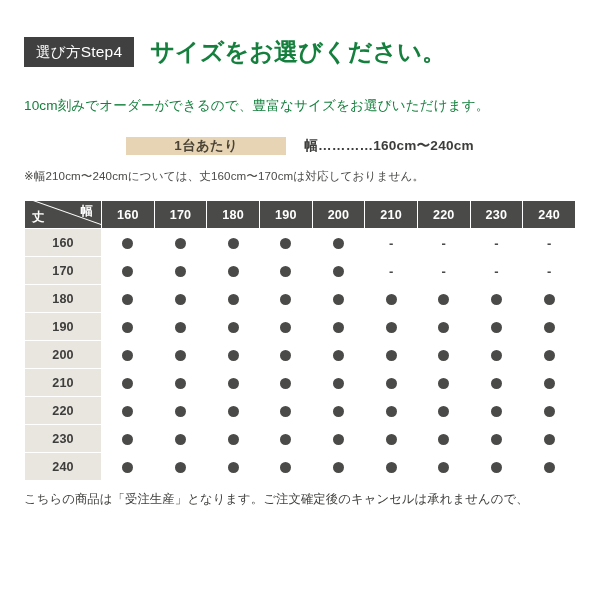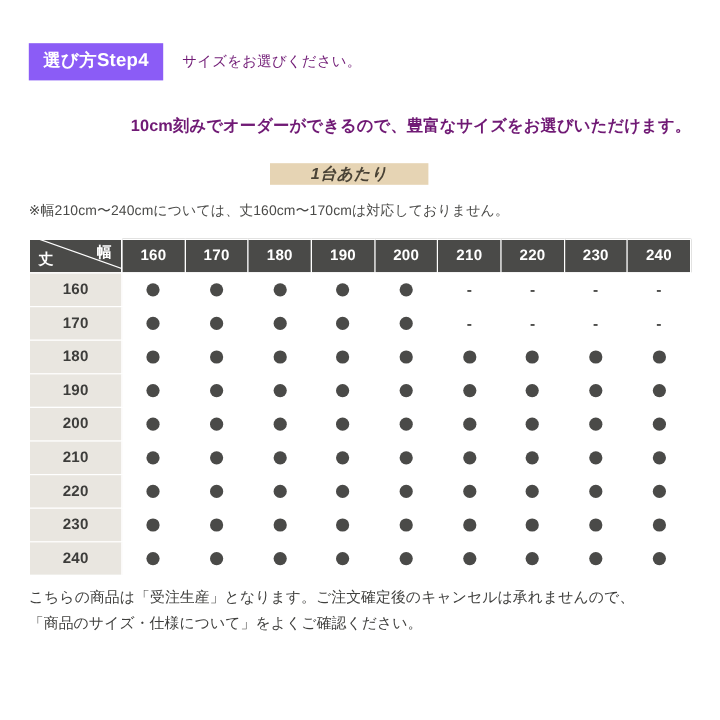--- a/index.html
+++ b/index.html
@@ -22,73 +22,72 @@
     padding: 0 24px;
   }
 
   
   .header {
     display: flex;
     align-items: center;
     padding-top: 36px;
   }
   .step-badge {
-    background: #8b5cf6;
+    background: #404040;
     color: #ffffff;
     font-size: 14.5px;
-    font-weight: bold;
+    font-weight: normal;
     letter-spacing: 0.3px;
     padding: 7px 12px 8px 12px;
     line-height: 1;
     white-space: nowrap;
   }
   .step-badge .step-en {
     font-size: 15.5px;
     letter-spacing: 0.2px;
   }
   .header-title {
     margin-left: 16px;
-    font-size: 12px;
-    font-weight: normal;
-    color: #701a75;
+    font-size: 24px;
+    font-weight: bold;
+    color: #15803d;
     letter-spacing: 0.2px;
     white-space: nowrap;
   }
 
   
   .lead {
     margin-top: 29px;
     font-size: 13.6px;
-    color: #701a75;
+    color: #15803d;
     letter-spacing: 0.1px;
-    text-align: right;
-    font-weight: 700;
+    text-align: left;
+    font-weight: 400;
   }
 
   
   .spec-wrap {
     margin-top: 22px;
     display: flex;
     justify-content: center;
   }
   .spec-row {
     display: flex;
     align-items: stretch;
   }
   .spec-label {
-    width: 132px;
+    width: 160px;
     background: #e6d4b4;
     color: #4a4336;
     font-size: 13.4px;
     font-weight: bold;
     display: flex;
     align-items: center;
     justify-content: center;
     letter-spacing: 0.4px;
-    font-style: italic;
   }
   .spec-values {
     margin-left: 18px;
     display: flex;
     flex-direction: column;
     justify-content: center;
     gap: 4px;
   }
   .spec-values div {
     font-size: 13.6px;
@@ -219,20 +218,21 @@
     </div>
     <div class="header-title">サイズをお選びください。</div>
   </div>
 
   <div class="lead">10cm刻みでオーダーができるので、豊富なサイズをお選びいただけます。</div>
 
   <div class="spec-wrap">
     <div class="spec-row">
       <div class="spec-label">1台あたり</div>
       <div class="spec-values">
+        <div>幅…………160cm〜240cm</div>
       </div>
     </div>
   </div>
 
   <div class="note">※幅210cm〜240cmについては、丈160cm〜170cmは対応しておりません。</div>
 
   <div class="matrix-wrap">
     <table class="matrix">
       <thead>
         <tr>
@@ -360,16 +360,15 @@
             <td class="cell"><span class="dot"></span></td>
             <td class="cell"><span class="dot"></span></td>
             <td class="cell"><span class="dot"></span></td>
           </tr>
         </tbody>
     </table>
   </div>
 
   <div class="footer">
     <div>こちらの商品は「受注生産」となります。ご注文確定後のキャンセルは承れませんので、</div>
-    <div>「商品のサイズ・仕様について」をよくご確認ください。</div>
   </div>
 
 </div>
 
 </body></html>

